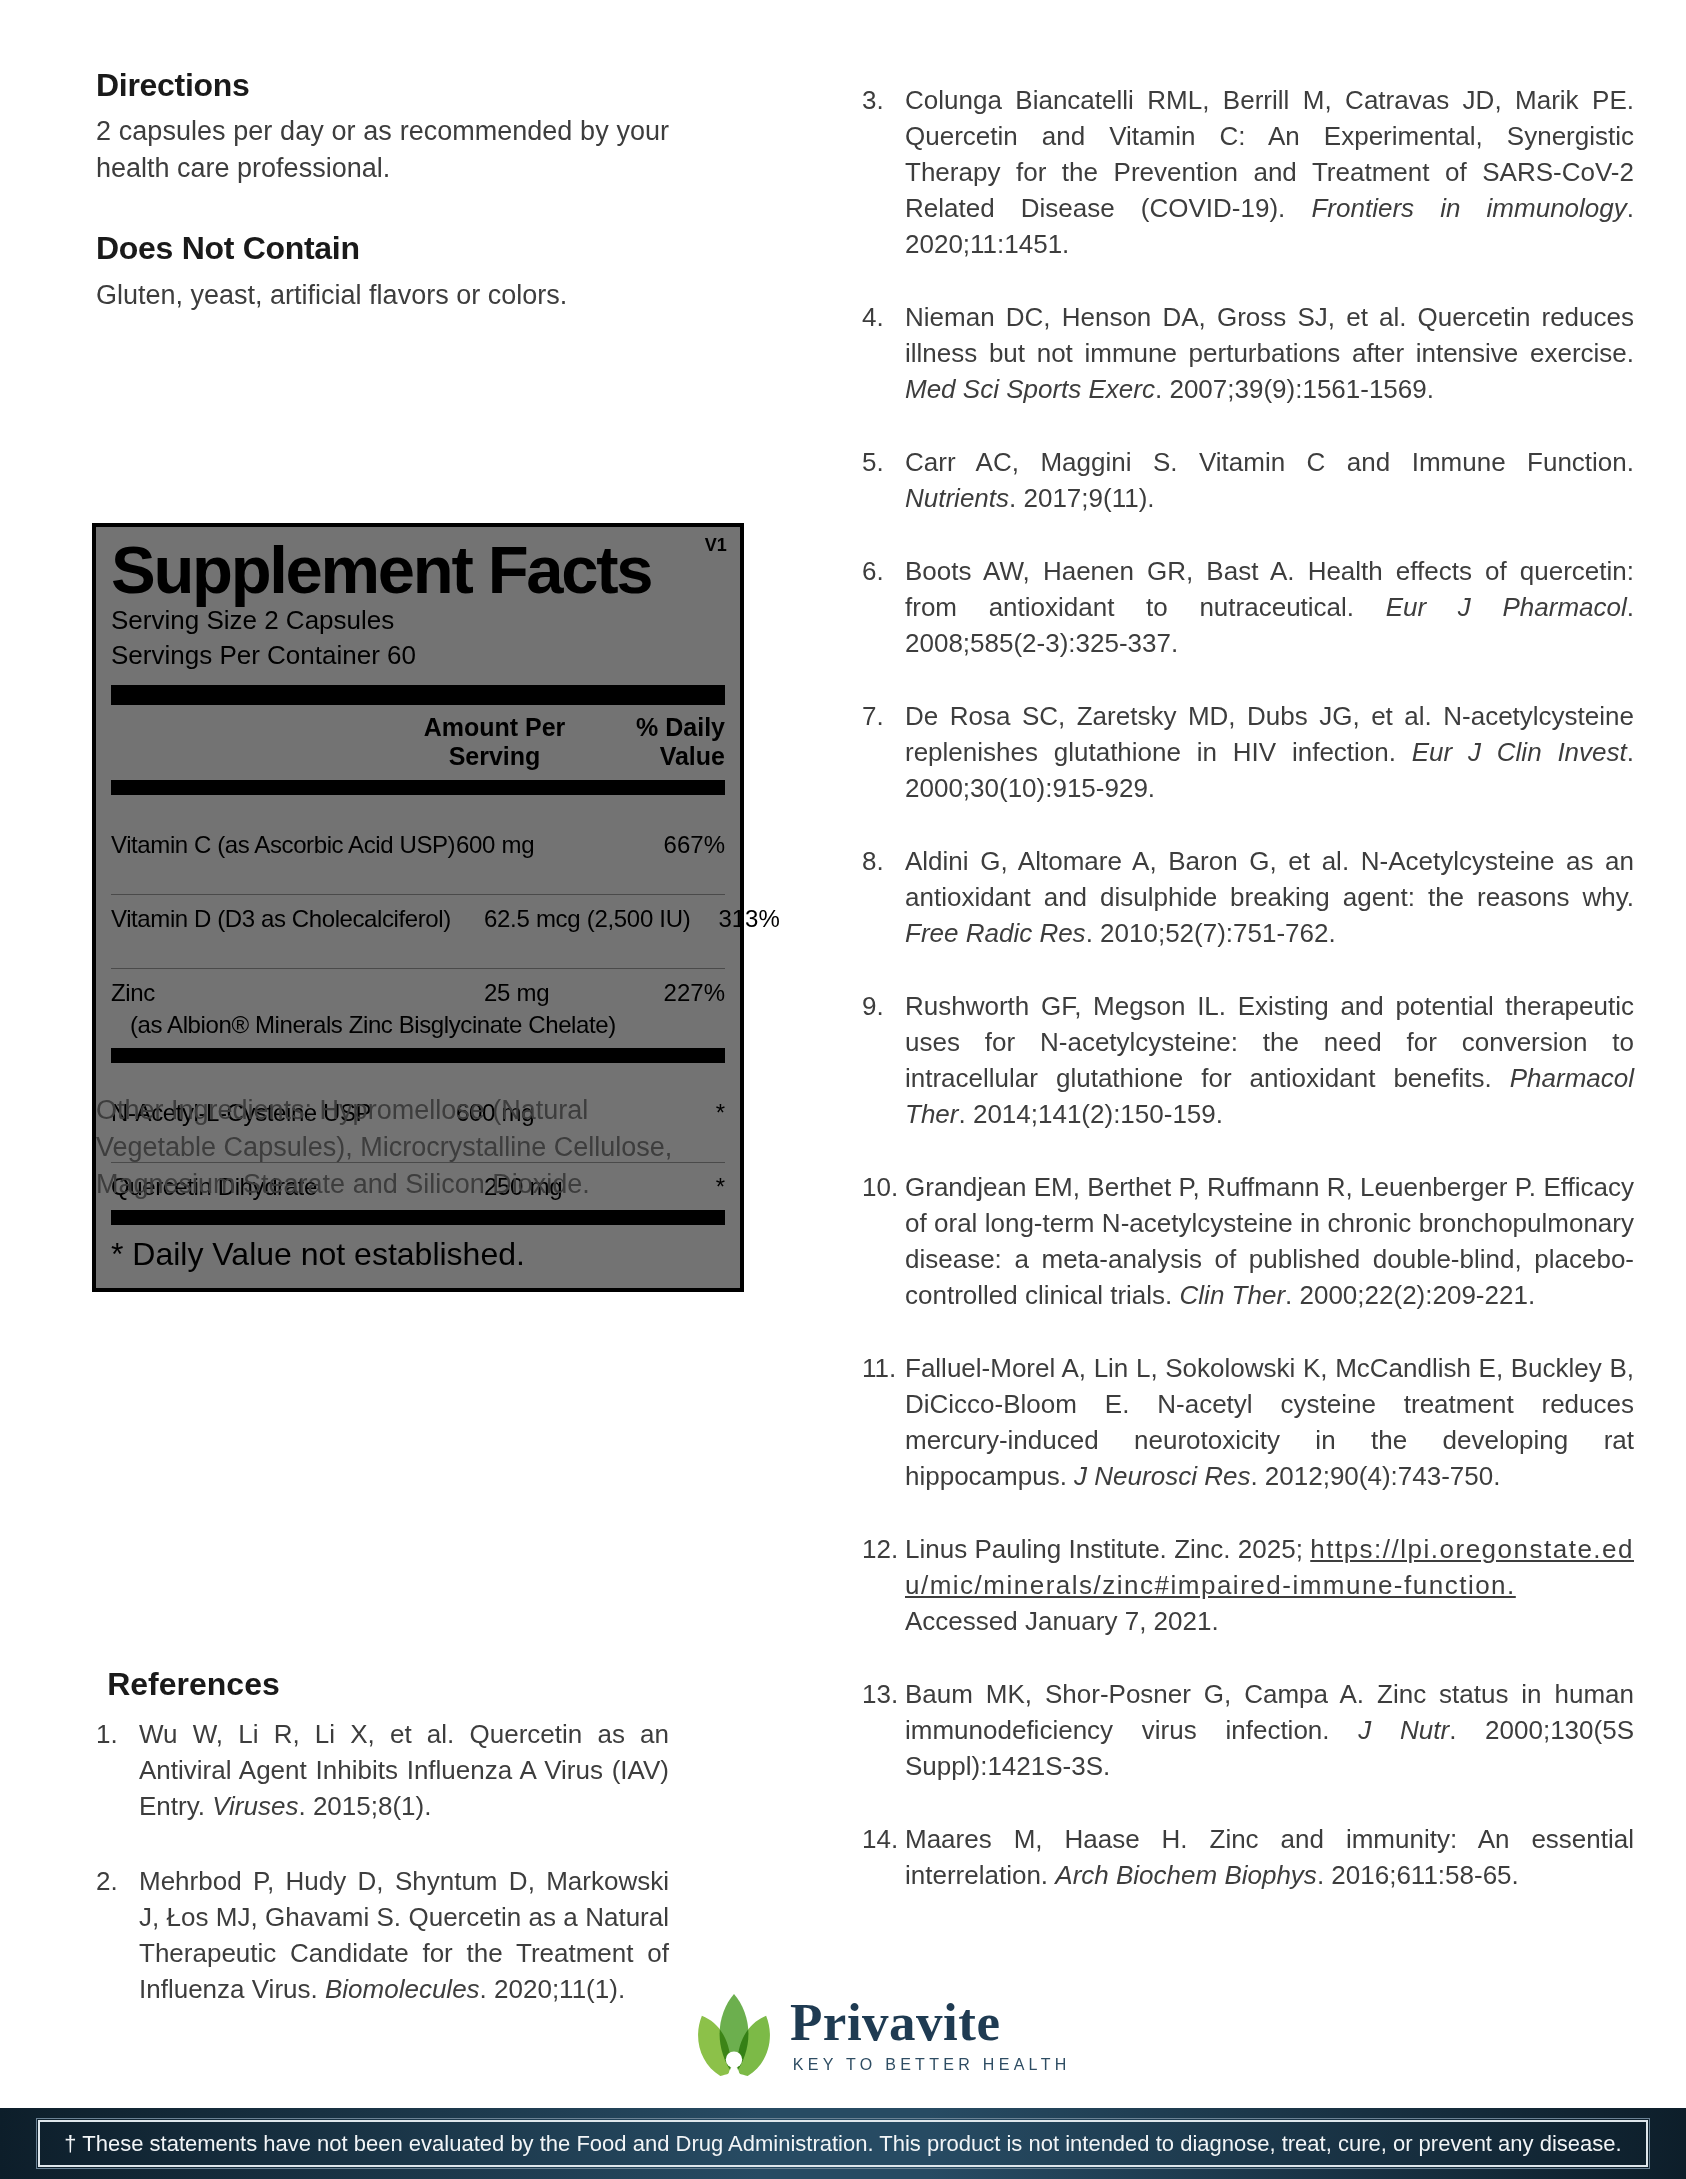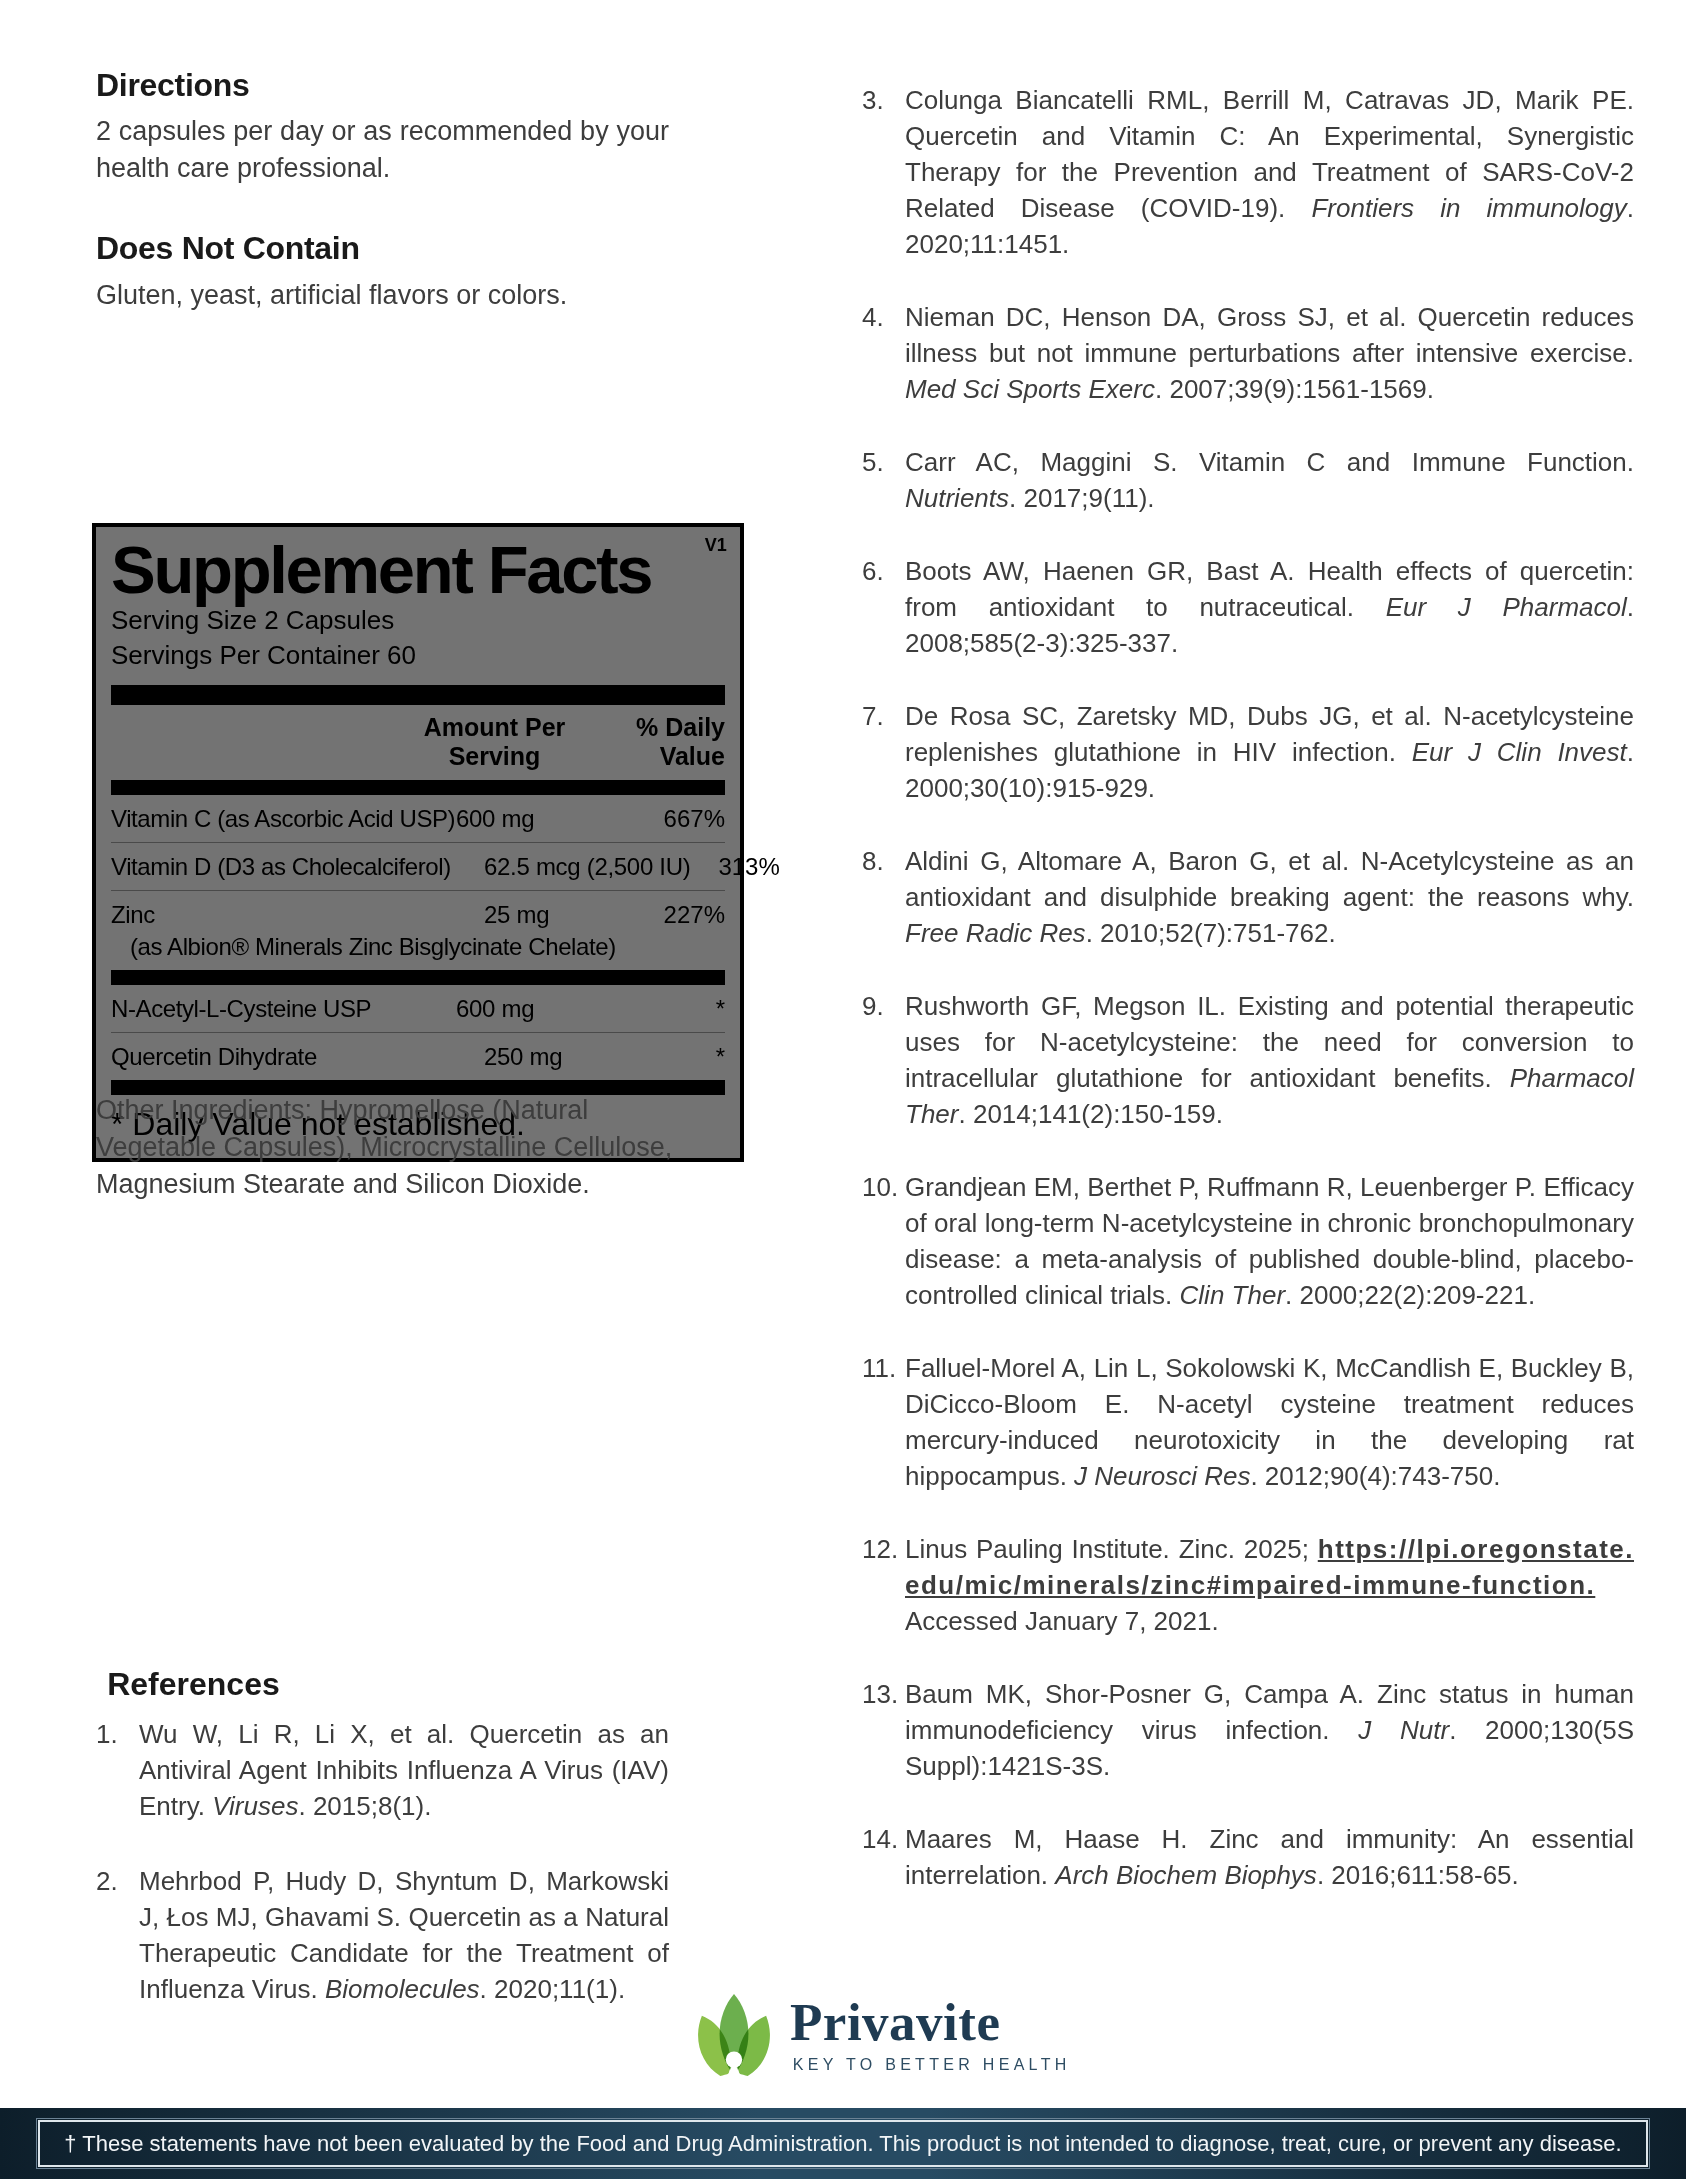--- a/index.html
+++ b/index.html
@@ -29,21 +29,21 @@
   .sf-serving { font-size:26px; line-height:35px; color:#000; }
   .sf-serving:first-of-type { margin-top:7.5px; }
   .sf-bar { background:#000; width:100%; }
   .bar-thick { height:20.6px; margin-top:11.2px; }
   .bar-mid { height:15px; }
   .sf-grid { display:flex; align-items:flex-end; }
   .sf-header { padding:7.5px 0 9.4px 0; }
   .hdr-spacer { width:290px; flex-shrink:0; }
   .hdr-amt { width:187px; text-align:center; font-weight:bold; font-size:25px; line-height:29px; flex-shrink:0; }
   .hdr-dv { margin-left:auto; text-align:right; font-weight:bold; font-size:25px; line-height:29px; }
-  .sf-row { display:flex; align-items:flex-start; padding:7.5px 0; }
+  .sf-row { display:flex; align-items:flex-start; padding:7.5px 0;margin-top:26px; }
   .sf-row + .sf-row { border-top:1.9px solid #4a4a4a;gap:28px; }
   .sf-name { width:345px; flex-shrink:0; font-size:24px; line-height:32px; letter-spacing:-0.4px; white-space:nowrap; }
   .sf-sub { font-size:24px; padding-left:19px; white-space:nowrap; letter-spacing:-0.4px; }
   .sf-amt { font-size:24px; line-height:32px; white-space:nowrap; letter-spacing:-0.3px; }
   .sf-dv { margin-left:auto; font-size:24px; line-height:32px; text-align:right; white-space:nowrap; }
   .sf-footnote { font-size:32px; margin-top:11.2px; color:#000; }
   
   .other-ing {
     position:absolute; left:96px; top:1092px; width:611px;
     font-size:27px; line-height:37px; color:#3d3d3d;
@@ -52,21 +52,21 @@
   .refs-left { position:absolute; left:96px; top:1666px; width:573px; }
   .refs-left h2 { font-size:32px; font-weight:bold; color:#1a1a1a; margin:0 0 13px 11.2px; }
   .col-right { position:absolute; left:862px; top:82px; width:772px; }
   .ref-item {
     position:relative; padding-left:43px; text-align:justify;
     font-size:26px; line-height:36px; color:#3d3d3d; margin-bottom:39px;
   }
   .col-right .ref-item { margin-bottom:37px; }
   .ref-num { position:absolute; left:0; top:0; }
   .it { font-style:italic; }
-  .lnk { text-decoration:underline; letter-spacing:1.5px; word-break:break-all;font-weight:bold; }
+  .lnk { text-decoration:underline; letter-spacing:1.5px; word-break:break-all; }
   
   .footer-logo { position:absolute; left:693px; top:1988px; display:flex; align-items:center; }
   .leaf-svg { width:82px; height:94px; display:block; }
   .brand-text { margin-left:15px; }
   .brand-name {
     font-family:"Liberation Serif", serif; font-weight:600; font-size:53px;
     color:#1f3b52; letter-spacing:0.5px; line-height:1.0;
   }
   .brand-tagline { font-size:16px; letter-spacing:4.3px; color:#2e4d63; margin-top:6.6px; margin-left:2.8px; }
   

